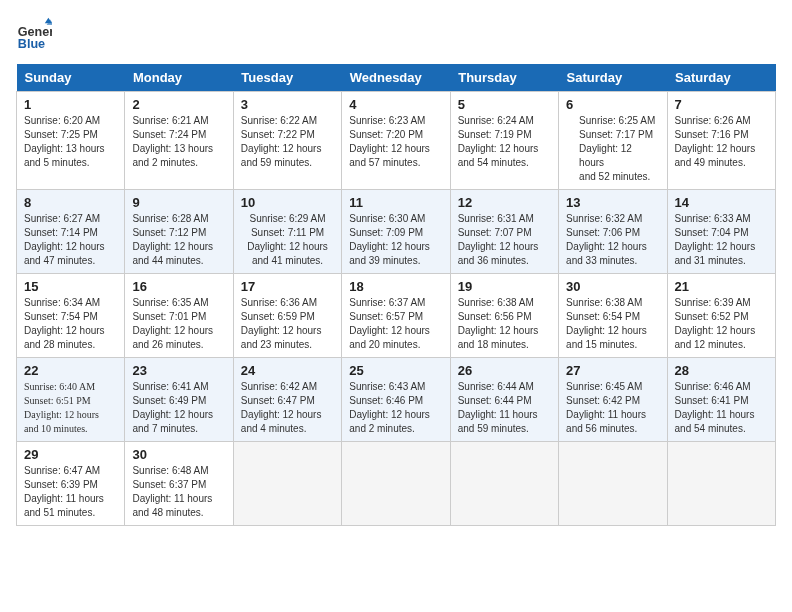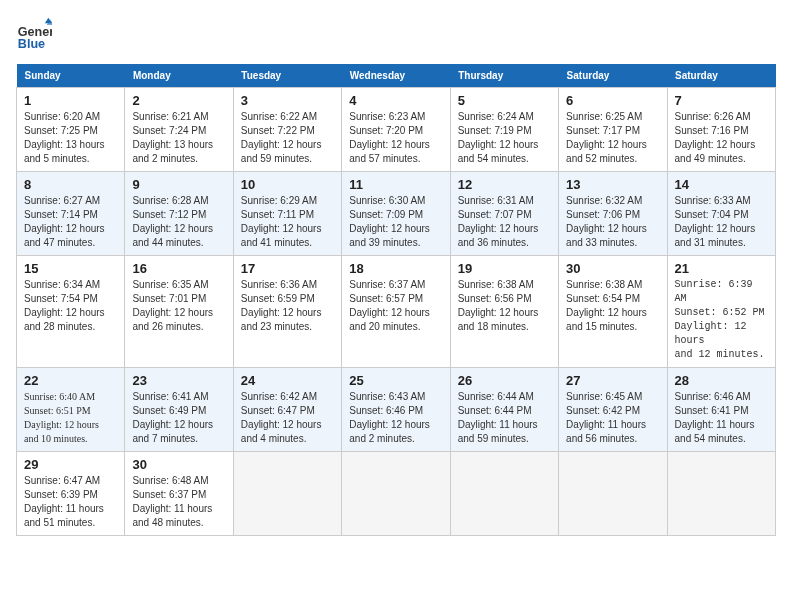--- a/index.html
+++ b/index.html
@@ -40,21 +40,21 @@
     table {
       width: 100%;
       border-collapse: collapse;
       font-size: 11px;
     }
     th {
       background-color: #1a6ab5;
       color: #fff;
       text-align: left;
       padding: 6px 8px;
-      font-size: 10px;
+      font-size: 13px;
       font-weight: bold;
     }
     td {
       border: 1px solid #ccc;
       vertical-align: top;
       padding: 5px 7px;
       width: 14.28%;
       height: 80px;
       background: #fff;
     }
@@ -139,21 +139,21 @@
         </td>
         <td>
           <span class="day-num">5</span>
           <div class="day-info" style="white-space: pre-line;">Sunrise: 6:24 AM
 Sunset: 7:19 PM
 Daylight: 12 hours
 and 54 minutes.</div>
         </td>
         <td>
           <span class="day-num">6</span>
-          <div class="day-info" style="white-space: pre-line;">Sunrise: 6:25 AM
+          <div class="day-info" style="white-space: pre-line; margin-left: 13px;">Sunrise: 6:25 AM
 Sunset: 7:17 PM
 Daylight: 12 hours
 and 52 minutes.</div>
         </td>
         <td>
           <span class="day-num">7</span>
           <div class="day-info" style="white-space: pre-line;">Sunrise: 6:26 AM
 Sunset: 7:16 PM
 Daylight: 12 hours
 and 49 minutes.</div>
@@ -169,21 +169,21 @@
         </td>
         <td>
           <span class="day-num">9</span>
           <div class="day-info" style="white-space: pre-line;">Sunrise: 6:28 AM
 Sunset: 7:12 PM
 Daylight: 12 hours
 and 44 minutes.</div>
         </td>
         <td>
           <span class="day-num">10</span>
-          <div class="day-info" style="white-space: pre-line;">Sunrise: 6:29 AM
+          <div class="day-info" style="white-space: pre-line; text-align: center;">Sunrise: 6:29 AM
 Sunset: 7:11 PM
 Daylight: 12 hours
 and 41 minutes.</div>
         </td>
         <td>
           <span class="day-num">11</span>
           <div class="day-info" style="white-space: pre-line;">Sunrise: 6:30 AM
 Sunset: 7:09 PM
 Daylight: 12 hours
 and 39 minutes.</div>
@@ -248,21 +248,21 @@
         </td>
         <td>
           <span class="day-num">30</span>
           <div class="day-info" style="white-space: pre-line;">Sunrise: 6:38 AM
 Sunset: 6:54 PM
 Daylight: 12 hours
 and 15 minutes.</div>
         </td>
         <td>
           <span class="day-num">21</span>
-          <div class="day-info" style="white-space: pre-line; font-family: Liberation Mono, monospace;">Sunrise: 6:39 AM
+          <div class="day-info" style="white-space: pre-line;">Sunrise: 6:39 AM
 Sunset: 6:52 PM
 Daylight: 12 hours
 and 12 minutes.</div>
         </td>
       </tr>
       <tr>
         <td>
           <span class="day-num">22</span>
           <div class="day-info" style="white-space: pre-line; font-family: Liberation Serif, serif;">Sunrise: 6:40 AM
 Sunset: 6:51 PM

